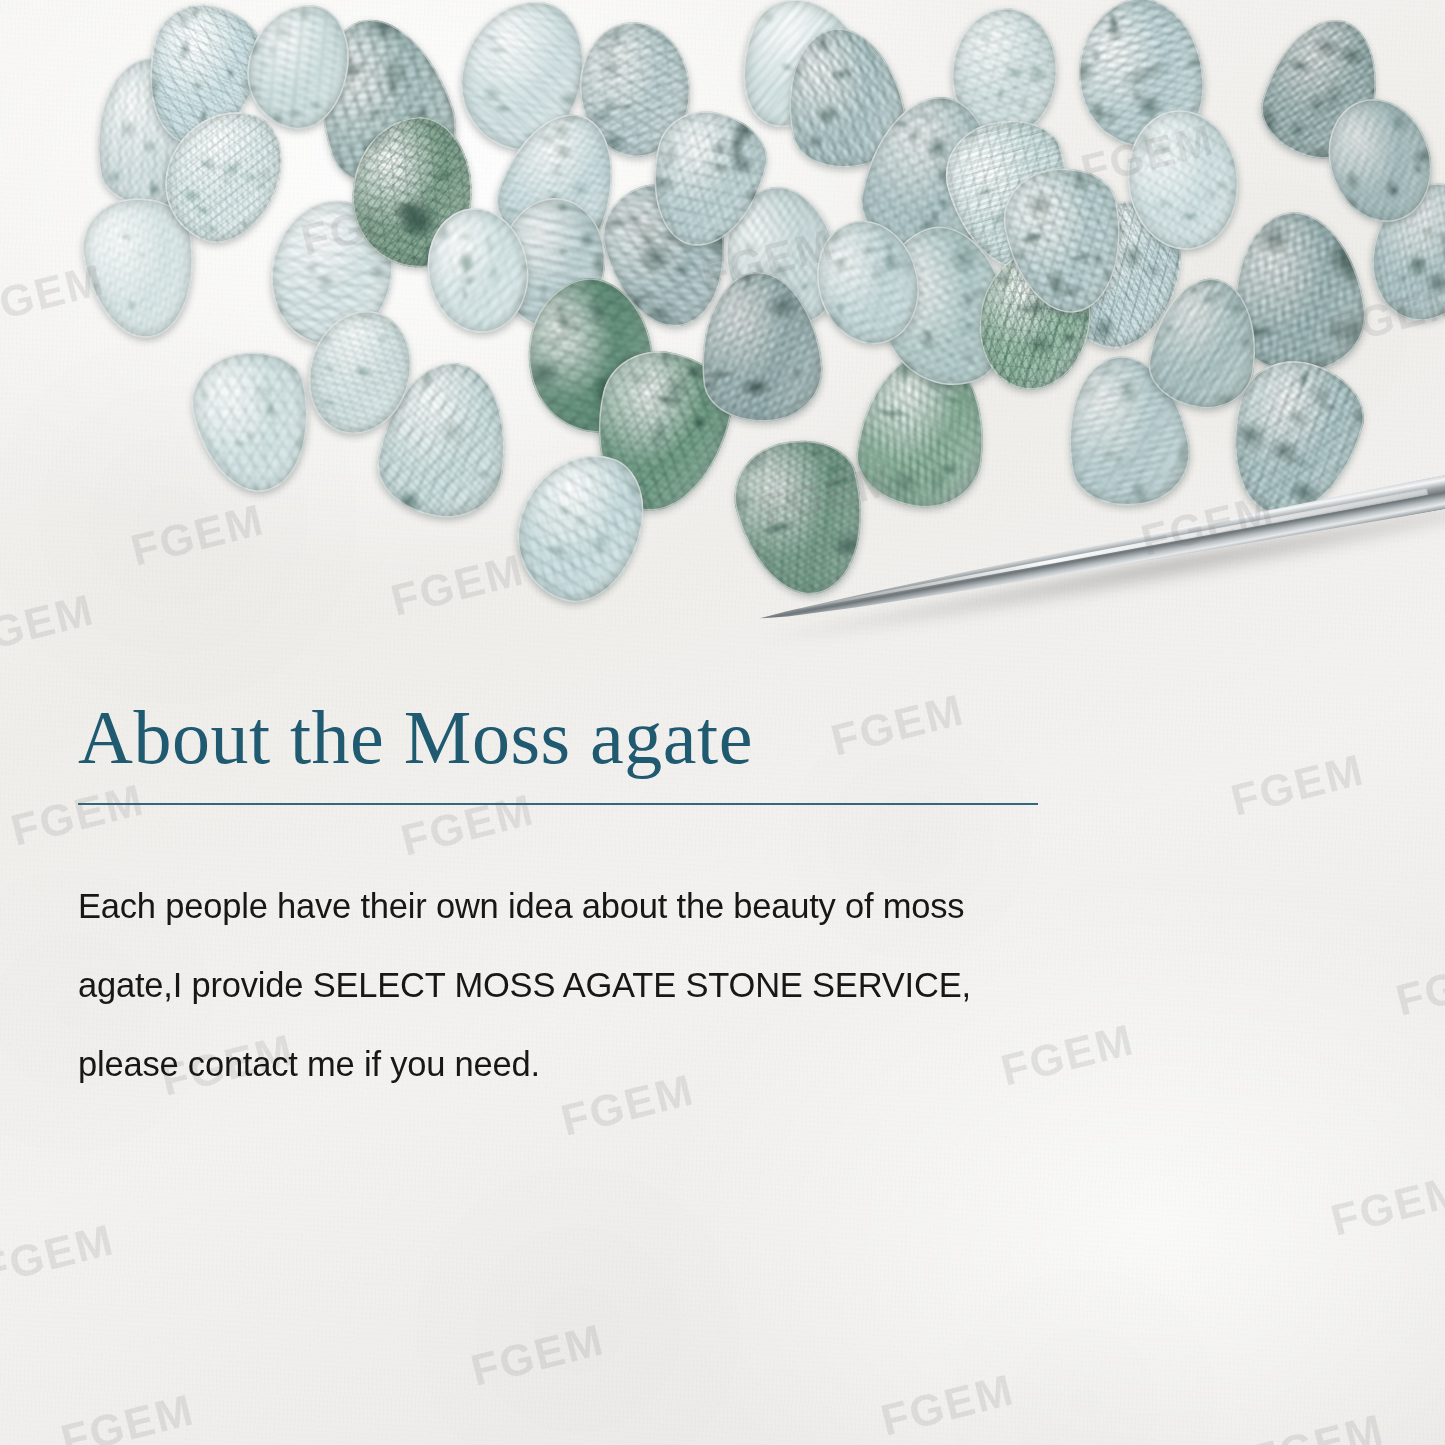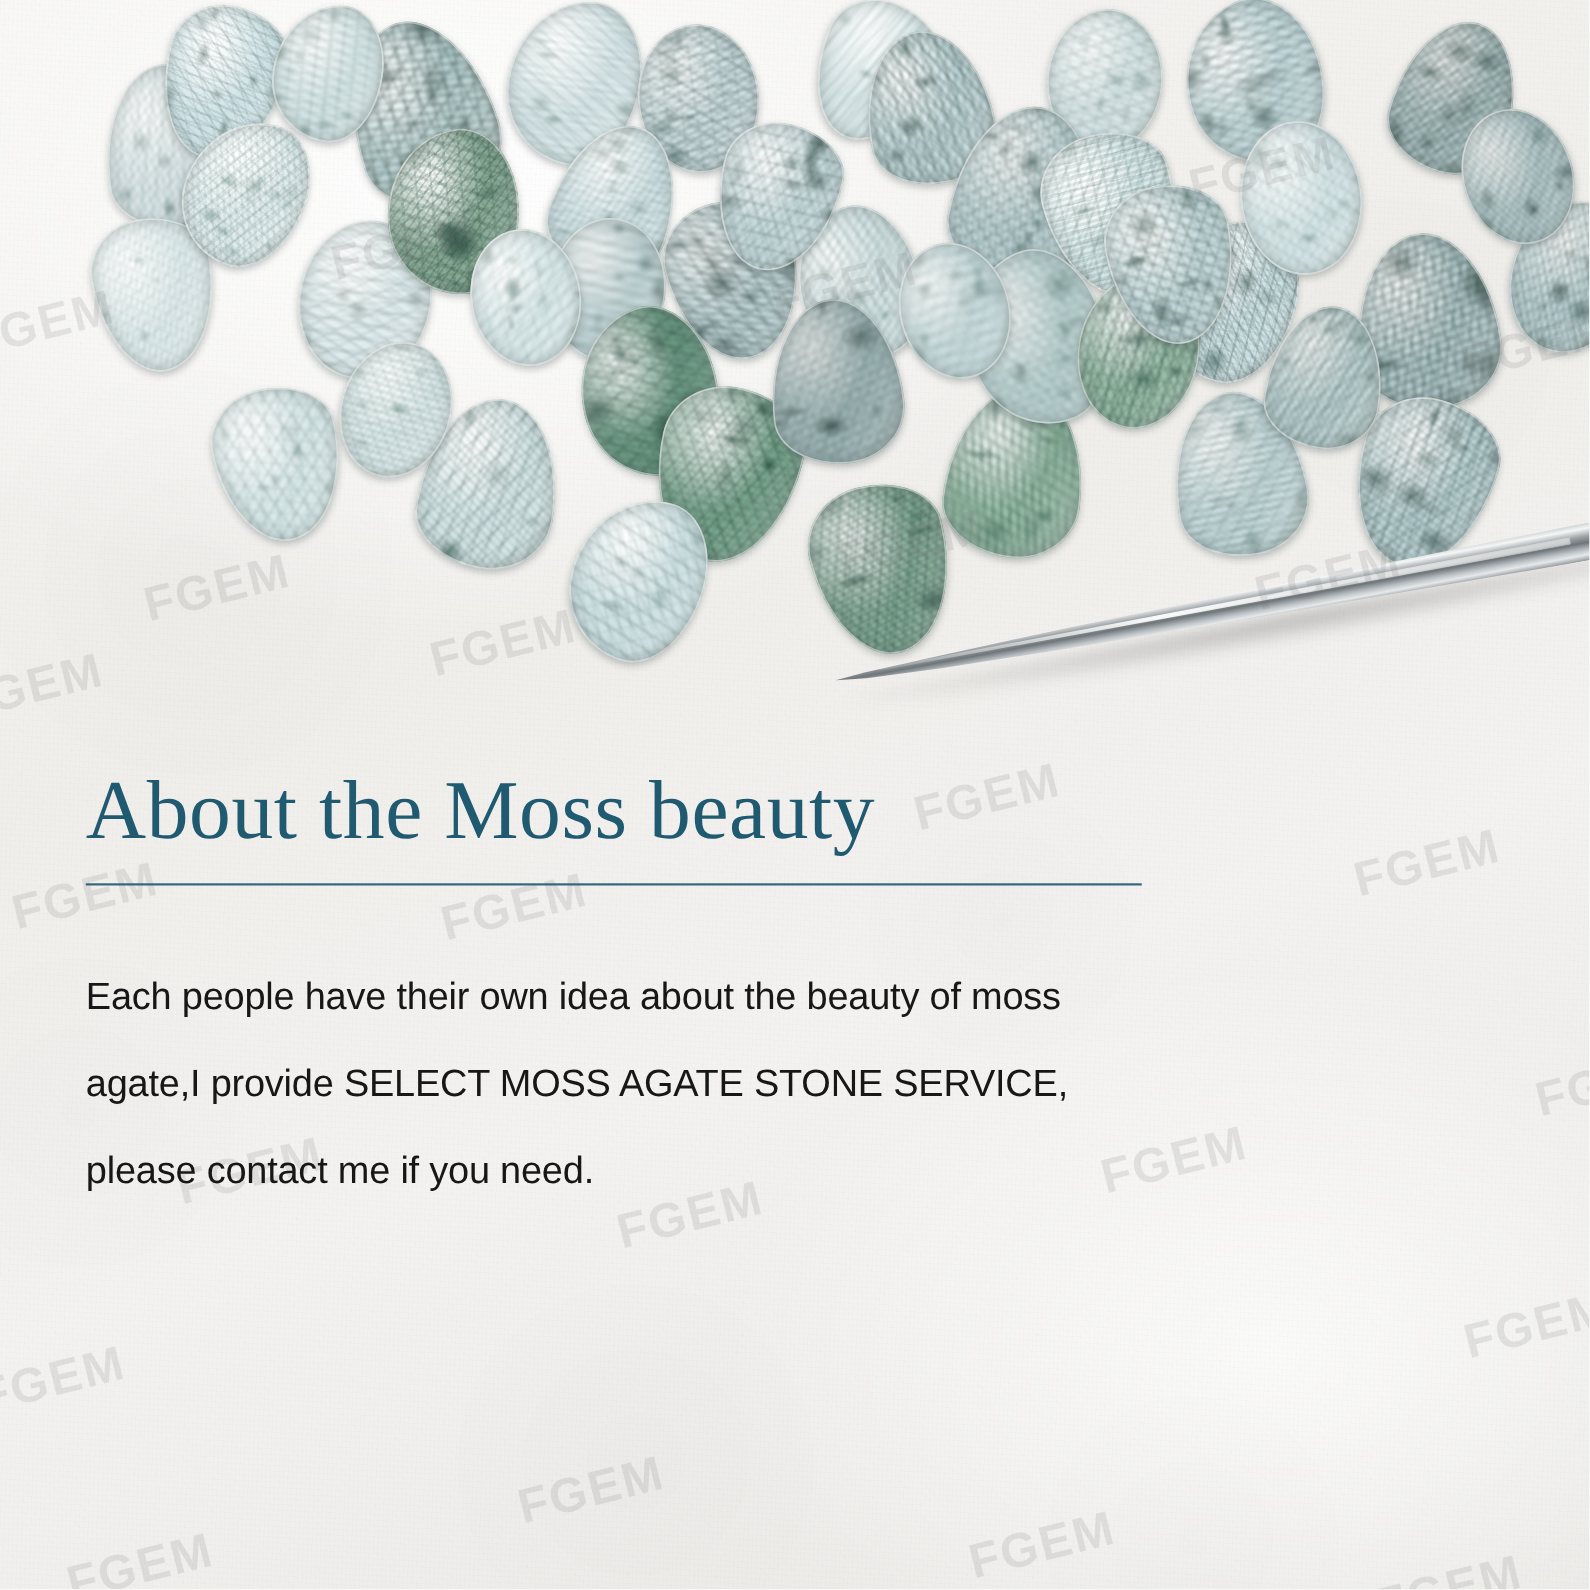--- a/index.html
+++ b/index.html
@@ -440,18 +440,18 @@
       <div class="wm" style="left: 1000px; top: 1030px; transform: rotate(-14deg);">FGEM</div>
       <div class="wm" style="left: 1330px; top: 1180px; transform: rotate(-14deg);">FGEM</div>
       <div class="wm" style="left: -20px; top: 1230px; transform: rotate(-14deg);">FGEM</div>
       <div class="wm" style="left: 60px; top: 1400px; transform: rotate(-14deg);">FGEM</div>
       <div class="wm" style="left: 470px; top: 1330px; transform: rotate(-14deg);">FGEM</div>
       <div class="wm" style="left: 880px; top: 1380px; transform: rotate(-14deg);">FGEM</div>
       <div class="wm" style="left: 1250px; top: 1420px; transform: rotate(-14deg);">FGEM</div>
     </div>
 
   <div class="content">
-    <h1 class="heading">About the Moss beauty</h1>
+    <h1 class="heading">About the Moss agate</h1>
     <div class="rule"></div>
     <p class="para second">Each people have their own idea about the beauty of moss agate,I provide SELECT MOSS AGATE STONE SERVICE, please contact me if you need.</p>
   </div>
 
 </div>
 
 </body></html>

